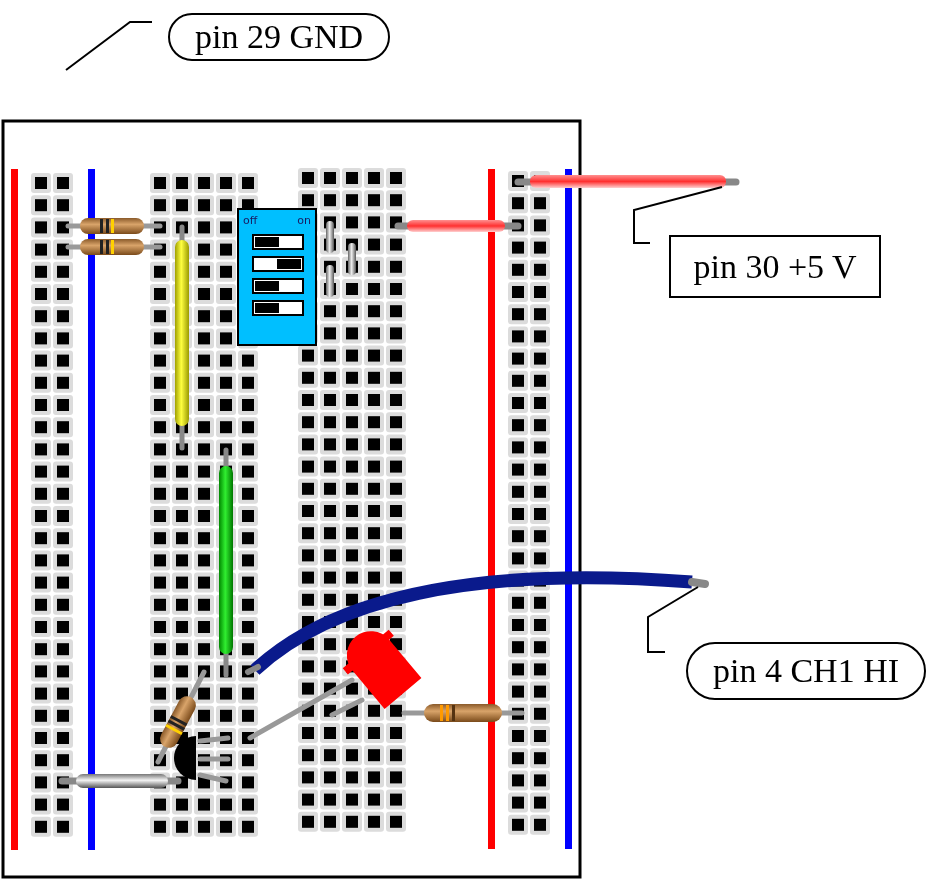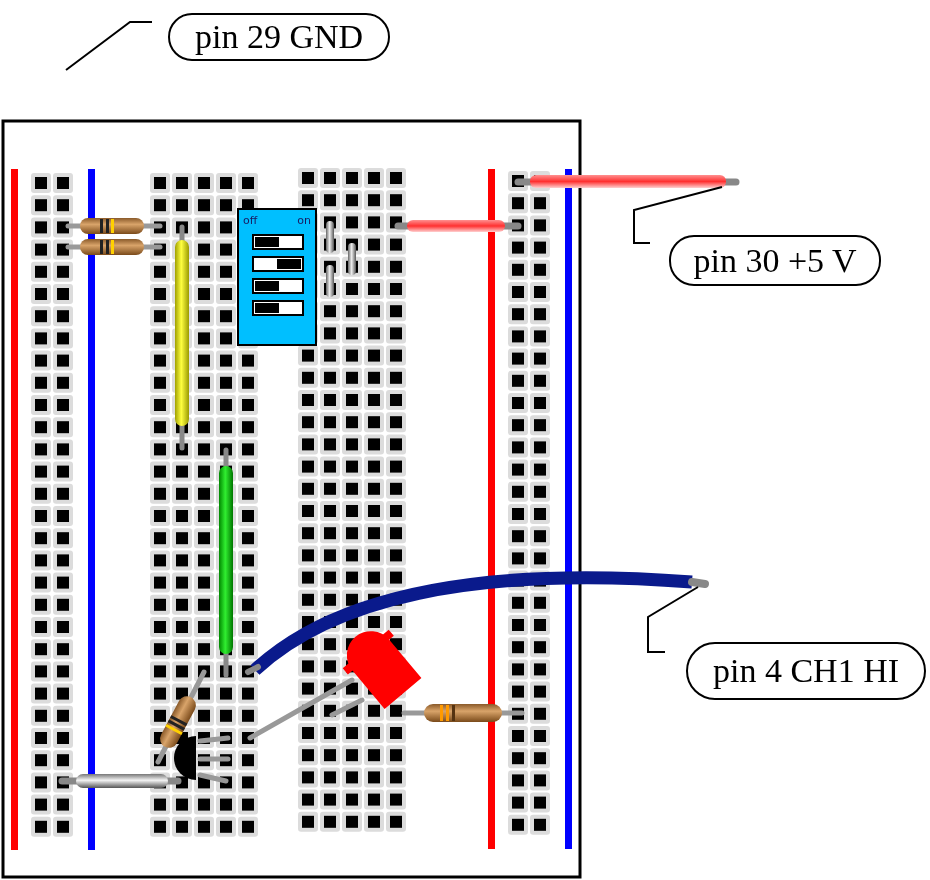--- a/index.html
+++ b/index.html
@@ -998,15 +998,15 @@
       </div>
     <div class="sw" style="top:68px">
         <div class="knob" style="left: 1px;"></div>
       </div>
     <div class="sw" style="top:90px">
         <div class="knob" style="left: 1px;"></div>
       </div>
   </div>
 
   <div class="label-box" style="left:168px;top:13px;width:222px;height:48px;border-radius:24px;">pin 29 GND</div>
-  <div class="label-box" style="left:669px;top:235px;width:212px;height:51px;border-radius:25px;">pin 30 +5 V</div>
+  <div class="label-box" style="left:669px;top:235px;width:212px;height:63px;">pin 30 +5 V</div>
   <div class="label-box" style="left:686px;top:642px;width:240px;height:58px;border-radius:29px;">pin 4 CH1 HI</div>
 </div>
 
 </body></html>

